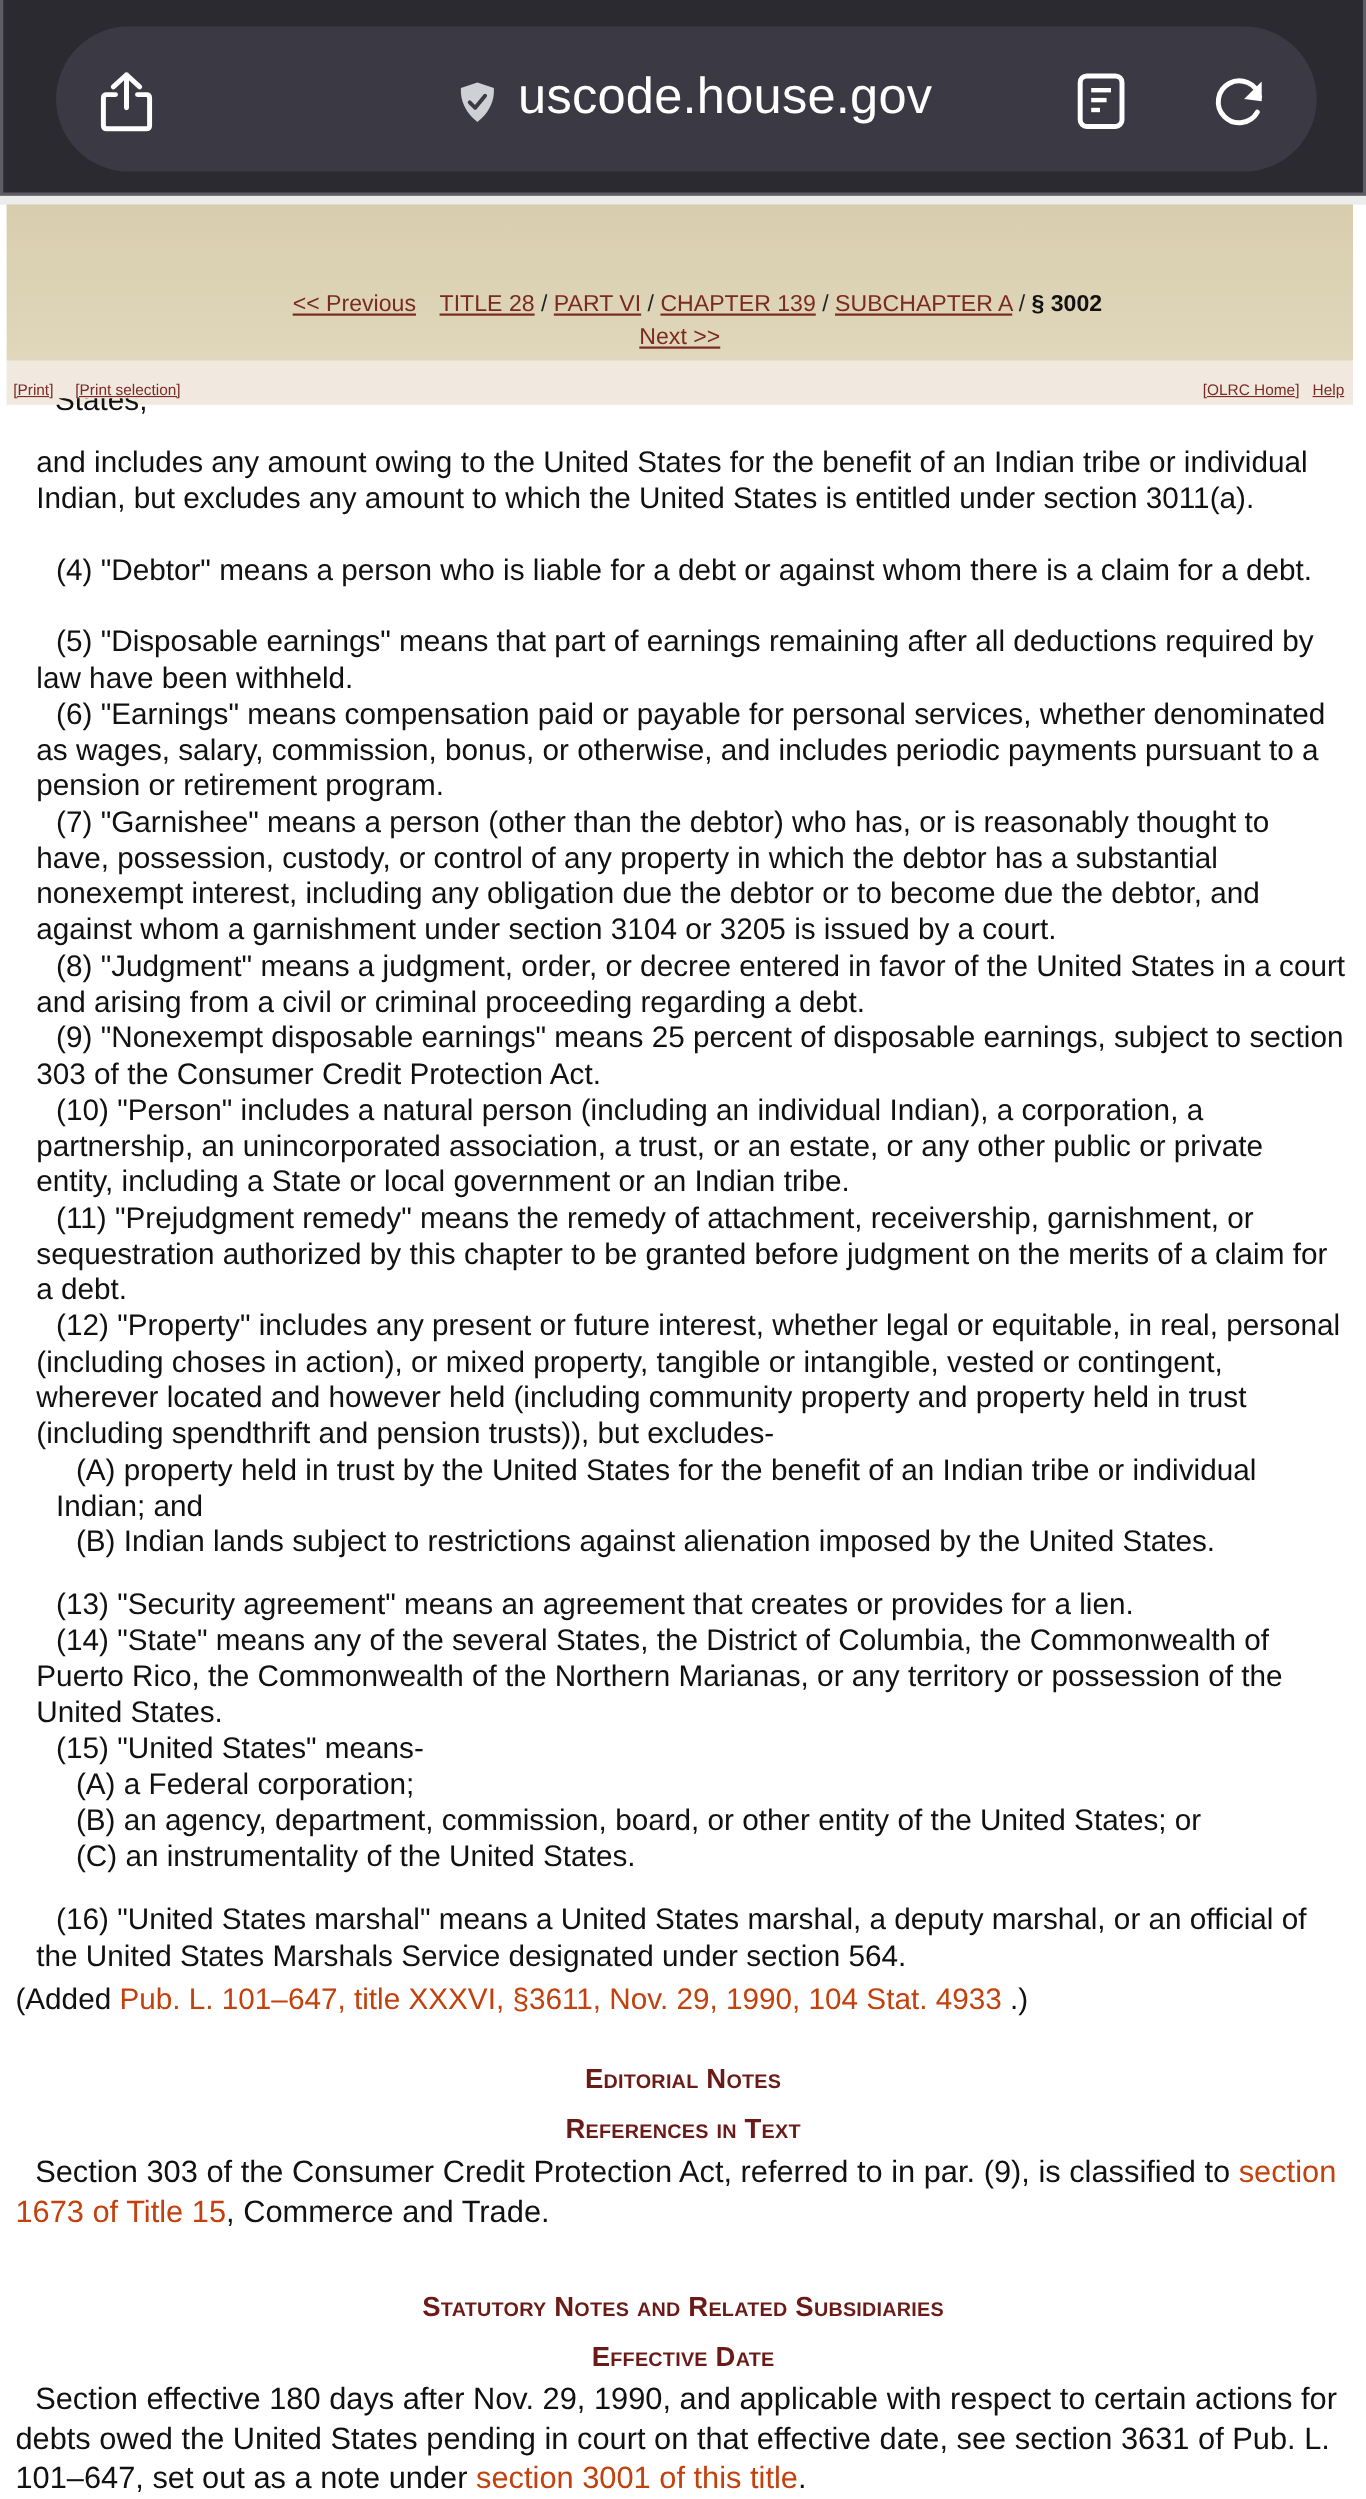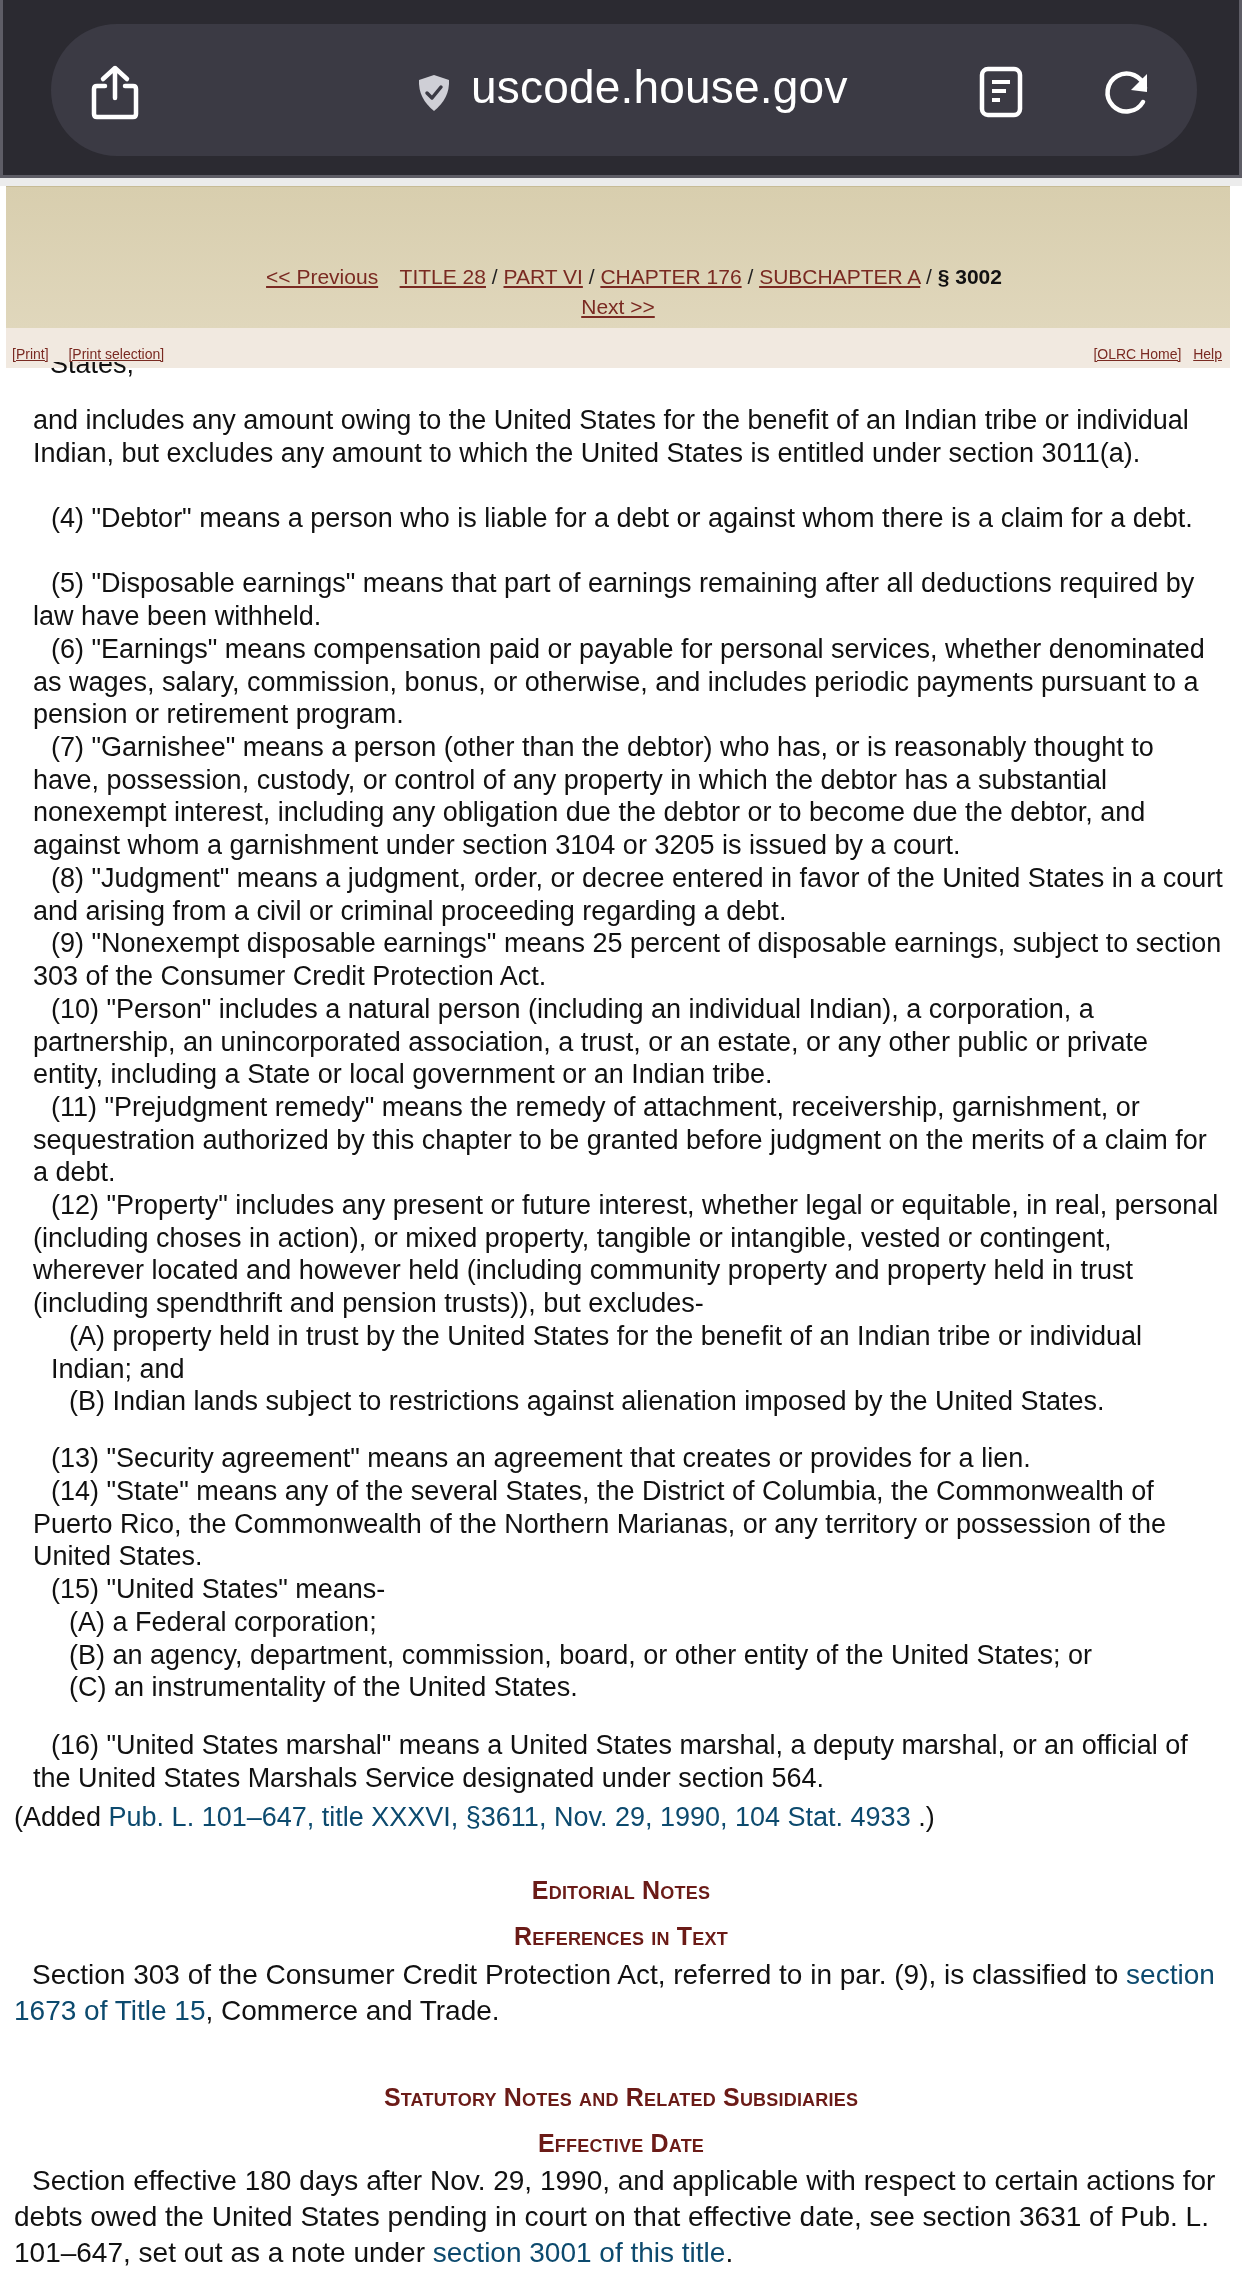--- a/index.html
+++ b/index.html
@@ -41,21 +41,21 @@
   .tools-left a + a { margin-left: 16px; }
   .tools-right { right: 8px; }
   .tools-right a + a { margin-left: 8px; }
 
   
   .doc { position: absolute; left: 0; top: 340px; width: 1242px; font-size: 27px; line-height: 32.6px; color: #111; }
   .clipped { position: absolute; left: 50px; top: 2px; font-size: 27px; color: #111; }
   .para { position: absolute; left: 33px; width: 1190px; }
   .para.sub { left: 51px; width: 1170px; }
   .indent { display: inline-block; width: 18px; }
-  .para a, .foot a { color: #0c4a6e; text-decoration: none; }
+  .para a, .foot a { color: #c2410c; text-decoration: none; }
 
   .heading { position: absolute; left: 0; width: 100%; text-align: center; color: #6b1b17; font-weight: bold; font-variant: small-caps; font-size: 25px; letter-spacing: 0.2px; }
 
   .foot { position: absolute; left: 14px; width: 1210px; font-size: 28px; line-height: 36px; }
 </style>
 </head>
 <body>
 
 <div class="chrome">
   <div class="urlbar">
@@ -90,21 +90,21 @@
 </div>
 <div class="chrome-gap"></div>
 
 <div class="site-header">
   <div class="crumbs">
     <a class="prev" href="#">&lt;&lt; Previous</a>
     <a href="#">TITLE 28</a>
     <span class="sep"> / </span>
     <a href="#">PART VI</a>
     <span class="sep"> / </span>
-    <a href="#">CHAPTER 176</a>
+    <a href="#">CHAPTER 139</a>
     <span class="sep"> / </span>
     <a href="#">SUBCHAPTER A</a>
     <span class="sep"> / </span>
     <span class="current">§ 3002</span>
   </div>
   <div class="next-link">
     <a href="#">Next &gt;&gt;</a>
   </div>
 </div>
 

